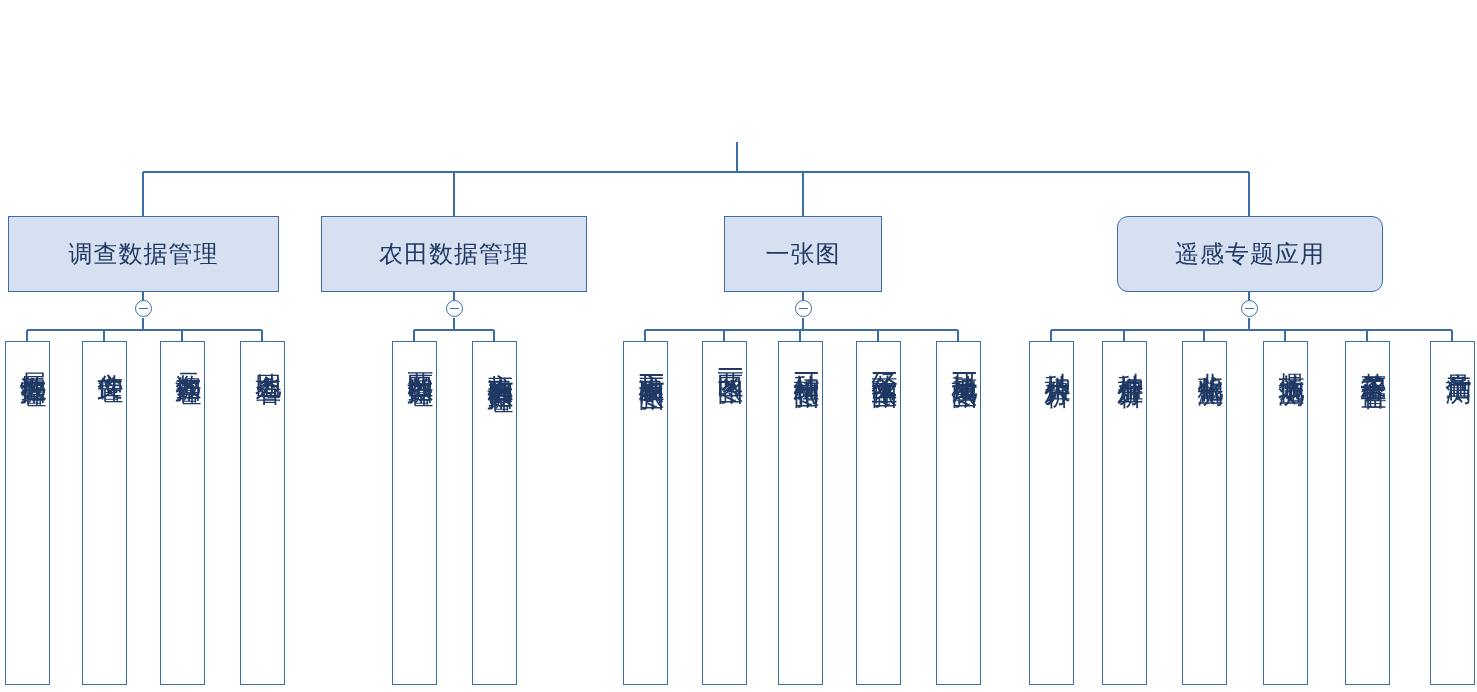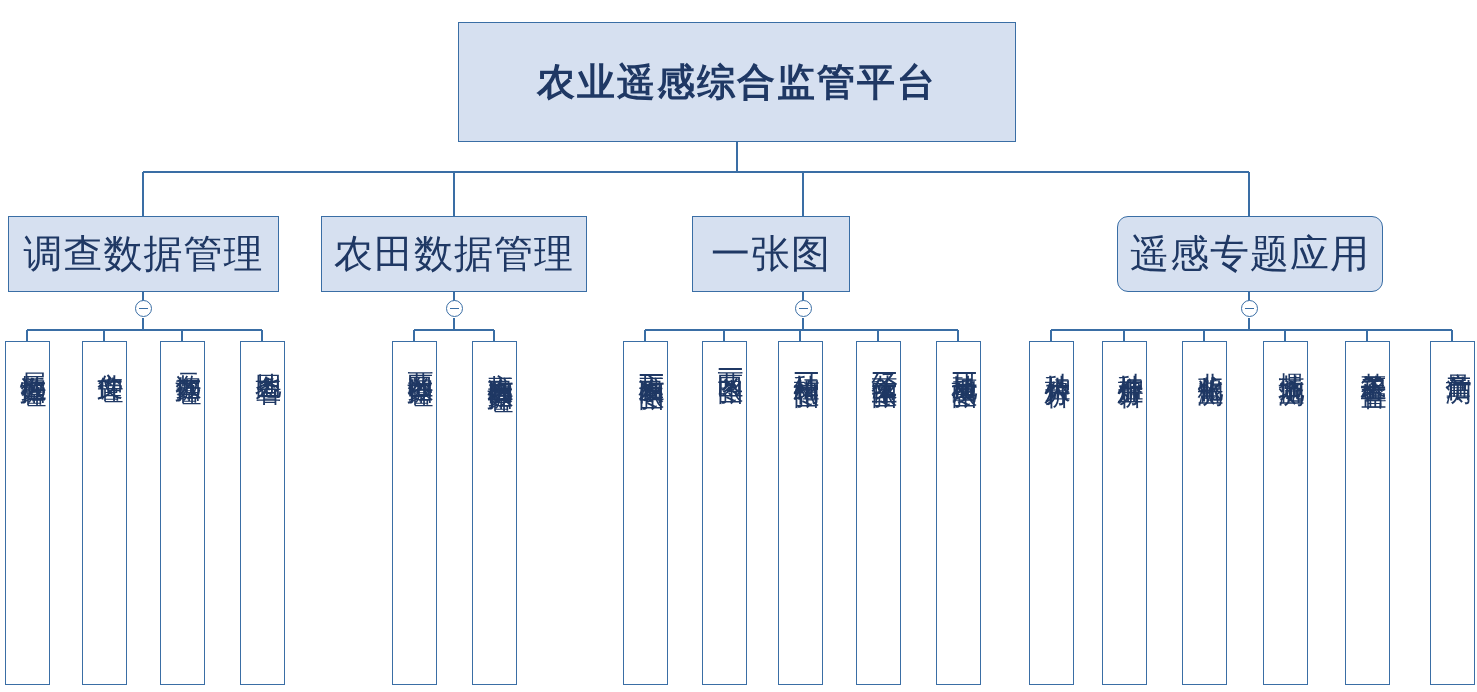--- a/index.html
+++ b/index.html
@@ -32,21 +32,21 @@
     background: #ffffff;
   }
   .root {
     background: #d6e0f0;
     font-size: 38px;
     font-weight: bold;
     letter-spacing: 2px;
   }
   .level2 {
     background: #d6e0f0;
-    font-size: 39px;
+    font-size: 24px;
     letter-spacing: 1px;
     align-items: center;
   }
   .leaf {
     background: #ffffff;
     font-size: 26px;
     line-height: 1.22;
     align-items: flex-start;
     padding-top: 10px;
     writing-mode: vertical-rl;
@@ -127,35 +127,32 @@
     <path d="M1249 318 L1249 330" stroke="#3a6ea5" stroke-width="2" fill="none"></path>
     <path d="M1051 330 L1452 330" stroke="#3a6ea5" stroke-width="2" fill="none"></path>
     <path d="M1051 330 L1051 341" stroke="#3a6ea5" stroke-width="2" fill="none"></path>
     <path d="M1124 330 L1124 341" stroke="#3a6ea5" stroke-width="2" fill="none"></path>
     <path d="M1204 330 L1204 341" stroke="#3a6ea5" stroke-width="2" fill="none"></path>
     <path d="M1285 330 L1285 341" stroke="#3a6ea5" stroke-width="2" fill="none"></path>
     <path d="M1367 330 L1367 341" stroke="#3a6ea5" stroke-width="2" fill="none"></path>
     <path d="M1452 330 L1452 341" stroke="#3a6ea5" stroke-width="2" fill="none"></path>
   </svg>
 
-  <div class="node root" style="left:458px; top:22px; width:558px; height:120px;">
-    <span>农业遥感综合监管平台</span>
-  </div>
 
   <div class="node level2" style="left:8px; top:216px; width:271px; height:76px;">
     <span>调查数据管理</span>
   </div>
   <div class="collapse" style="left:135px; top:300px;"></div>
 
   <div class="node level2" style="left:321px; top:216px; width:266px; height:76px;">
     <span>农田数据管理</span>
   </div>
   <div class="collapse" style="left:446px; top:300px;"></div>
 
-  <div class="node level2" style="left:692px; top:216px; width:158px; height:76px;">
+  <div class="node level2" style="left:724px; top:216px; width:158px; height:76px;">
     <span>一张图</span>
   </div>
   <div class="collapse" style="left:795px; top:300px;"></div>
 
   <div class="node level2" style="left:1117px; top:216px; width:266px; height:76px;border-radius:11px;">
     <span>遥感专题应用</span>
   </div>
   <div class="collapse" style="left:1241px; top:300px;"></div>
 
   <div class="node leaf" style="left:5px; top:341px; width:45px; height:344px;">

